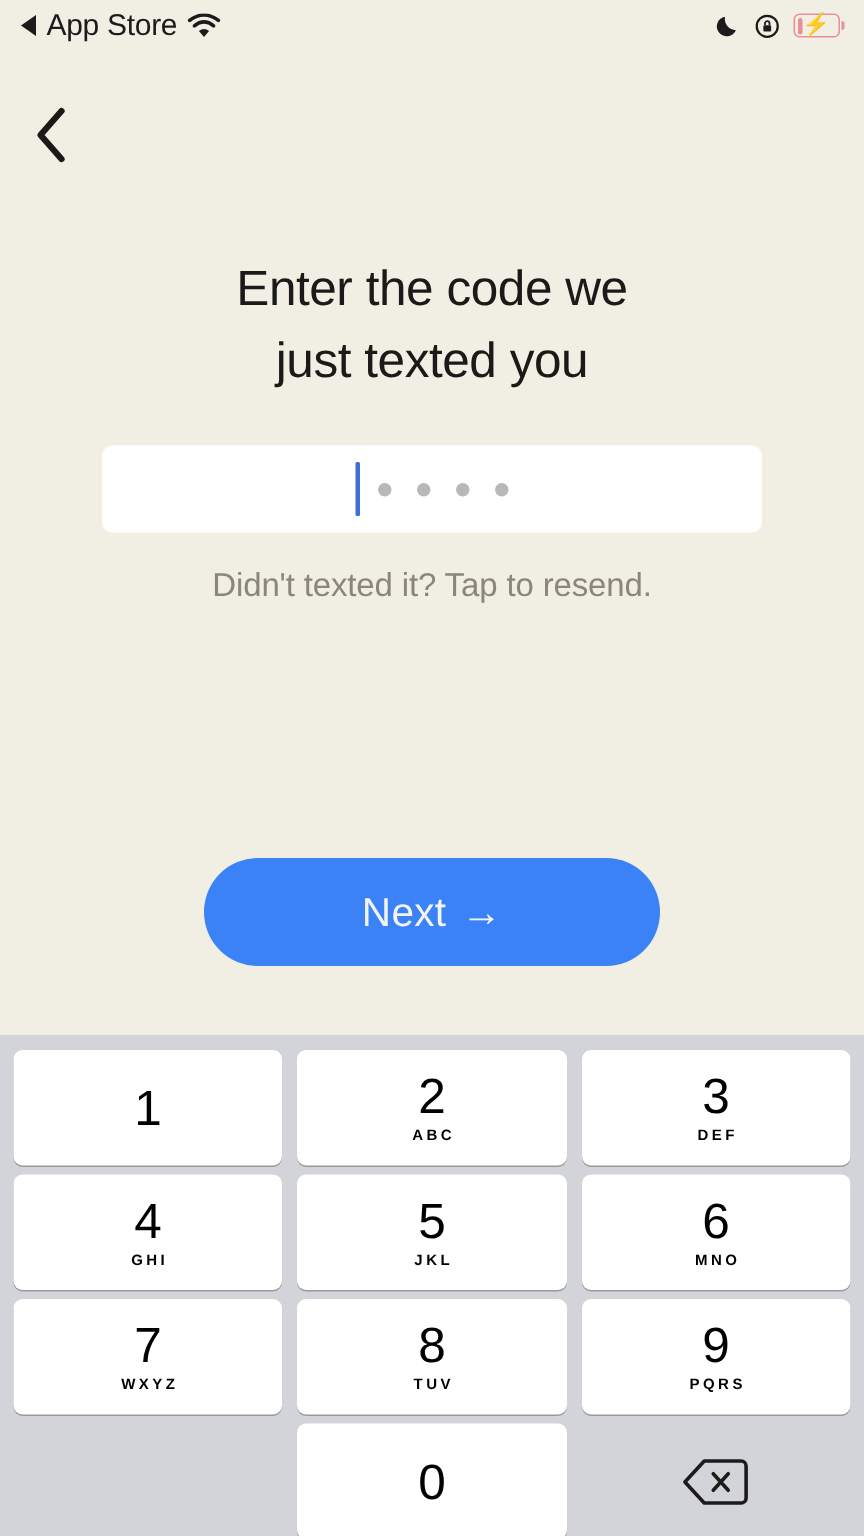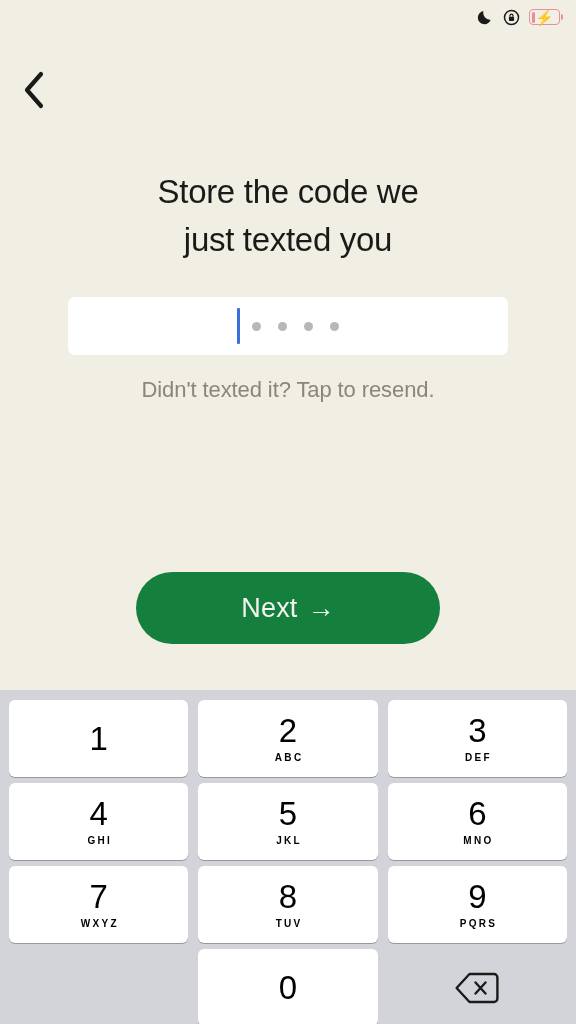--- a/index.html
+++ b/index.html
@@ -167,21 +167,21 @@
     cursor: pointer;
   }
 
   
   .next-btn {
     position: absolute;
     top: 572px;
     left: 136px;
     width: 304px;
     height: 72px;
-    background: #15803d;
+    background: #3b82f6;
     border: none;
     border-radius: 36px;
     color: #F4F4F2;
     font-family: "Liberation Sans", sans-serif;
     font-size: 27px;
     letter-spacing: 0.2px;
     display: flex;
     align-items: center;
     justify-content: center;
     gap: 10px;
@@ -240,20 +240,31 @@
   .kb-cell.backspace {
     align-items: center;
     justify-content: center;
     cursor: pointer;
   }
 </style>
 </head>
 <body>
 
 <div class="status-bar">
+  <div class="sb-left">
+    <span class="sb-back-tri"></span>
+    <span>App Store</span>
+    <span style="display:flex;align-items:center;">
+      <svg width="22" height="17" viewBox="0 0 22 17">
+        <path d="M11 15.6 L7.6 11.6 Q11 8.9 14.4 11.6 Z" fill="#1b1b1b"></path>
+        <path d="M4.6 8.2 Q11 3.1 17.4 8.2" stroke="#1b1b1b" stroke-width="2.4" fill="none" stroke-linecap="round"></path>
+        <path d="M1.4 4.6 Q11 -2.6 20.6 4.6" stroke="#1b1b1b" stroke-width="2.4" fill="none" stroke-linecap="round"></path>
+      </svg>
+    </span>
+  </div>
 
 
   <div class="sb-right">
     <span style="display:flex;">
       <svg width="17" height="17" viewBox="0 0 17 17">
         <path d="M13.6 11.1 A6.6 6.6 0 1 1 6.4 2.1 A7.4 7.4 0 0 0 13.6 11.1 Z" fill="#1b1b1b"></path>
       </svg>
     </span>
     <span style="display:flex;">
       <svg width="17" height="17" viewBox="0 0 17 17">
@@ -270,21 +281,21 @@
 </div>
 
 <div class="nav-back">
   <span style="display:flex;">
     <svg width="26" height="40" viewBox="0 0 26 40">
       <path d="M20 4 L6 20 L20 36" fill="none" stroke="#1a1a18" stroke-width="4.2" stroke-linecap="round" stroke-linejoin="round"></path>
     </svg>
   </span>
 </div>
 
-<h1 class="heading">Store the code we
+<h1 class="heading">Enter the code we
 just texted you</h1>
 
 <div class="code-field">
   <div class="code-inner">
     <span class="caret"></span>
     <span class="dots">
       <span class="dot"></span>
       <span class="dot"></span>
       <span class="dot"></span>
       <span class="dot"></span>

